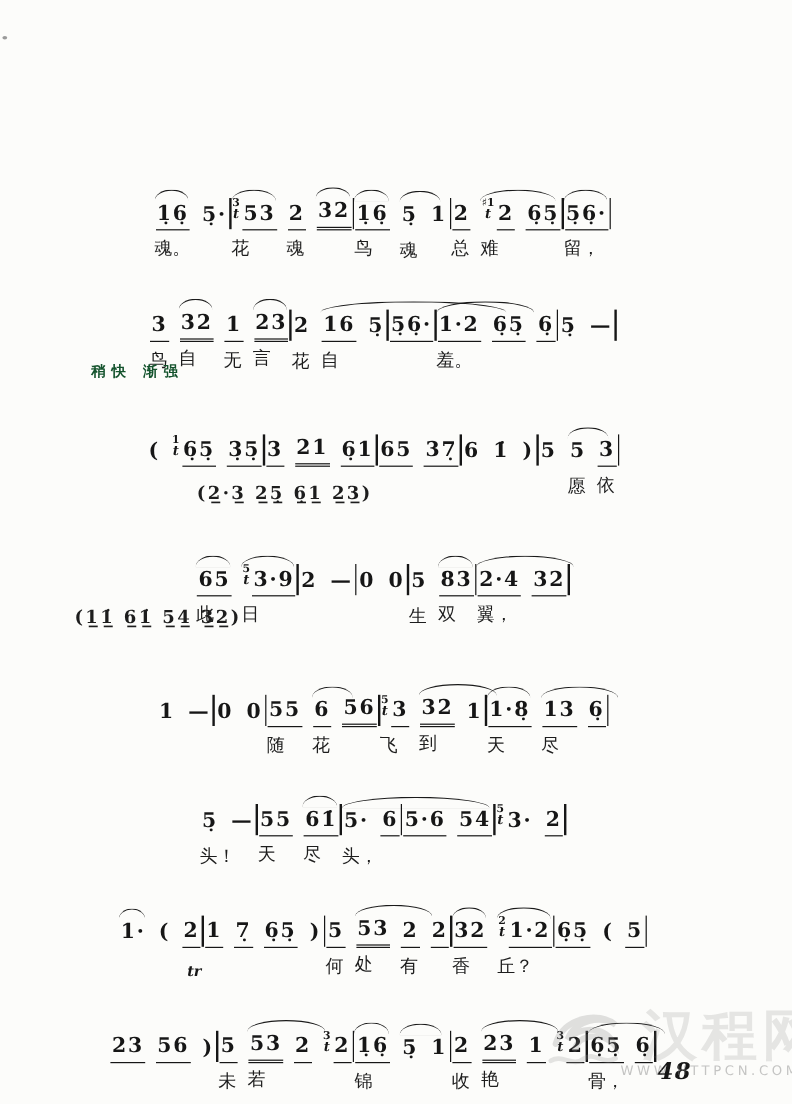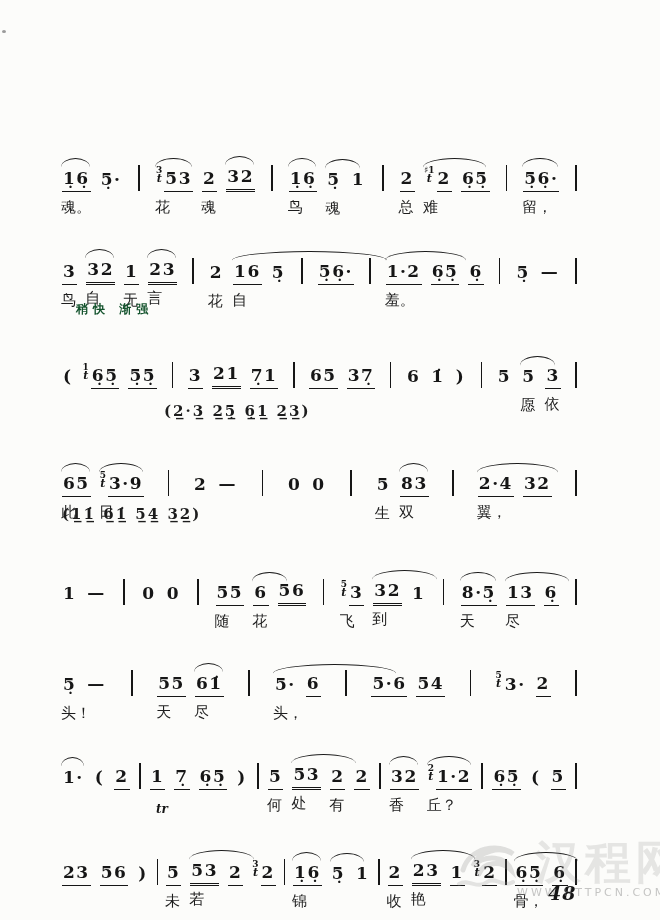--- a/index.html
+++ b/index.html
@@ -1,20 +1,20 @@
 <!DOCTYPE html>
 <html><head>
 <meta charset="utf-8">
 <style>
   html,body{margin:0;padding:0;}
   body{width:660px;height:920px;position:relative;overflow:hidden;
        background:#fcfcfa;font-family:"DejaVu Serif",serif;color:#161616;}
   #score{position:absolute;inset:0;}
   .system{position:absolute;left:62px;width:516px;height:64px;
-          display:flex;justify-content:space-between;align-items:flex-end;}
+          display:flex;justify-content:center;align-items:flex-end;}
   .system:nth-child(1){top:128px}
   .system:nth-child(2){top:221px}
   .system:nth-child(3){top:325px}
   .system:nth-child(4){top:433px}
   .system:nth-child(5){top:542px}
   .system:nth-child(6){top:633px}
   .system:nth-child(7){top:726px}
   .system:nth-child(8){top:822px}
   .meas{display:flex;align-items:flex-end;gap:9px;}
   .grp{position:relative;display:flex;align-items:flex-end;}
@@ -198,33 +198,33 @@
           <span class="nt">(</span>
         </div>
         <div class="grp u1">
           <span class="orn">
             <span class="od">1</span>
             <span class="ot">t</span>
           </span>
           <span class="nt">6̣5̣</span>
         </div>
         <div class="grp u1">
-          <span class="nt">5̣5̣</span>
+          <span class="nt">3̣5̣</span>
         </div>
       </div>
       <div class="bar"></div>
       <div class="meas">
         <div class="grp u1">
           <span class="nt">3</span>
         </div>
         <div class="grp u2">
           <span class="nt">21</span>
         </div>
         <div class="grp u1">
-          <span class="nt">7̣1</span>
+          <span class="nt">6̣1</span>
         </div>
       </div>
       <div class="bar"></div>
       <div class="meas">
         <div class="grp u1">
           <span class="nt">65</span>
         </div>
         <div class="grp u1">
           <span class="nt">37̣</span>
         </div>
@@ -361,21 +361,21 @@
           <span class="nt">32</span>
           <div class="lyr">到</div>
         </div>
         <div class="grp">
           <span class="nt">1</span>
         </div>
       </div>
       <div class="bar"></div>
       <div class="meas">
         <div class="grp u1 arc arc1">
-          <span class="nt">8·5̣</span>
+          <span class="nt">1·8̣</span>
           <div class="lyr">天</div>
         </div>
         <div class="grp u1 arc arc2">
           <span class="nt">13</span>
           <div class="lyr">尽</div>
         </div>
         <div class="grp u1">
           <span class="nt">6̣</span>
         </div>
       </div>

